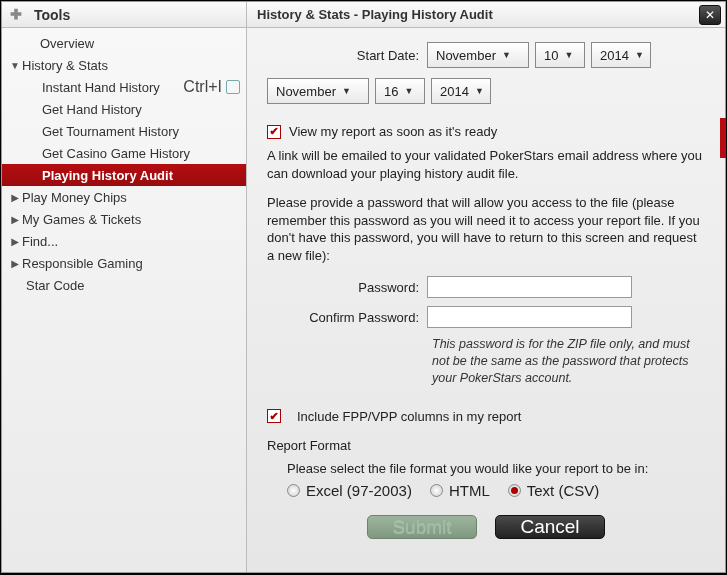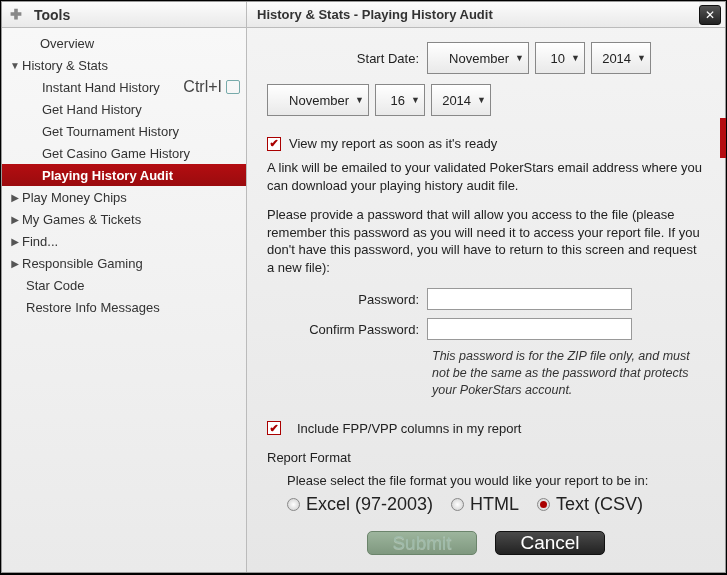--- a/index.html
+++ b/index.html
@@ -16,37 +16,37 @@
 .sidebar .row .label { flex: 1; white-space: nowrap; overflow: hidden; }
 .sidebar .row .shortcut { font-size: 16px; color: #444; margin-right: 4px; }
 .sidebar .row .popout { width: 14px; height: 14px; border: 1px solid #7aa; border-radius: 2px; }
 .sidebar .lvl0 { padding-left: 6px; }
 .sidebar .lvl1 { padding-left: 24px; }
 .sidebar .lvl2 { padding-left: 40px; }
 .sidebar .row.selected { background: linear-gradient(#b40d11,#9a0b0e); color: #fff; font-weight: bold; }
 .content { flex: 1; padding: 14px 20px 10px 20px; font-size: 13px; color: #222; display: flex; flex-direction: column; overflow: hidden; }
 .daterow { display: flex; align-items: center; margin-bottom: 10px; }
 .daterow .lbl { width: 160px; text-align: right; padding-right: 8px; }
-.select { height: 32px; border: 1px solid #888; background: linear-gradient(#fff,#e9e9e9); display: inline-flex; align-items: center; justify-content: flex-end; padding: 0 4px 0 8px; margin-right: 6px; font-size: 13px; cursor: pointer; }
+.select { height: 26px; border: 1px solid #888; background: linear-gradient(#fff,#e9e9e9); display: inline-flex; align-items: center; justify-content: flex-start; padding: 0 4px 0 8px; margin-right: 6px; font-size: 13px; cursor: pointer; }
 .select .caret { font-size: 9px; color: #333; margin-left: 6px; }
 .sel-month { width: 102px; }
 .sel-day { width: 50px; }
 .sel-year { width: 60px; }
 .chkrow { display: flex; align-items: center; margin: 10px 0 8px 0; }
 .chk { width: 14px; height: 14px; border: 1px solid #a00; background: #fff; margin-right: 8px; display: inline-flex; align-items: center; justify-content: center; color: #a00; font-size: 11px; font-weight: bold; cursor: pointer; }
 .para { margin-bottom: 12px; line-height: 1.35; }
 .pwrow { display: flex; align-items: center; margin-bottom: 8px; }
 .pwrow .lbl { width: 160px; text-align: right; padding-right: 8px; }
 .pwrow input { width: 205px; height: 22px; border: 1px solid #999; padding: 2px 6px; font-size: 13px; }
 .hint { margin-left: 165px; font-style: italic; font-size: 12.5px; color: #333; margin-bottom: 12px; line-height: 1.35; }
 .section-title { font-size: 13px; margin: 6px 0 8px 0; }
 .formats { display: flex; align-items: center; gap: 18px; margin-top: 6px; margin-left: 20px; }
 .radio { width: 13px; height: 13px; border: 1px solid #888; border-radius: 50%; background: radial-gradient(#fff,#ccc); display: inline-flex; align-items: center; justify-content: center; margin-right: 6px; cursor: pointer; }
 .radio.checked::after { content: ""; width: 7px; height: 7px; background: #a00; border-radius: 50%; }
-.format-opt { display: inline-flex; align-items: center; font-size: 18px; }
+.format-opt { display: inline-flex; align-items: center; font-size: 15px; }
 .buttons { display: flex; justify-content: center; gap: 18px; margin-top: 16px; }
 .btn { width: 110px; height: 24px; border-radius: 5px; border: 1px solid #555; font-size: 19px; cursor: pointer; display: inline-flex; align-items: flex-end; justify-content: center; }
 .btn-submit { background: linear-gradient(#9db59d,#7f987f); color: #9fbbaa; border-color: #6b846b; text-shadow: 0 1px 0 rgba(255,255,255,0.3); }
 .btn-cancel { background: linear-gradient(#4a4a4a,#222); color: #fff; border-color: #111; }
 .rightedge { position: absolute; right: 1px; top: 118px; width: 6px; height: 40px; background: #b40d11; }
 .icon-tools { width: 18px; height: 18px; position: relative; }
 .icon-tools::before { content: "✖"; position: absolute; left: 0; top: 0; font-size: 14px; color: #888; transform: rotate(45deg); }
 </style>
 </head>
 <body>
@@ -101,23 +101,20 @@
       <div class="row lvl0">
           <span class="arrow">▶</span>
           <span class="label">Find...</span>
         </div>
       <div class="row lvl0">
           <span class="arrow">▶</span>
           <span class="label">Responsible Gaming</span>
         </div>
       <div class="row lvl1">
           <span class="label">Star Code</span>
-        </div>
-      <div class="row lvl1">
-          <span class="label">Restore Info Messages</span>
         </div>
     </div>
     <div class="content">
       <div class="daterow">
         <div class="lbl">Start Date:</div>
         <div class="select sel-month">
             <span>November</span>
             <span class="caret">▼</span>
           </div>
         <div class="select sel-day">

